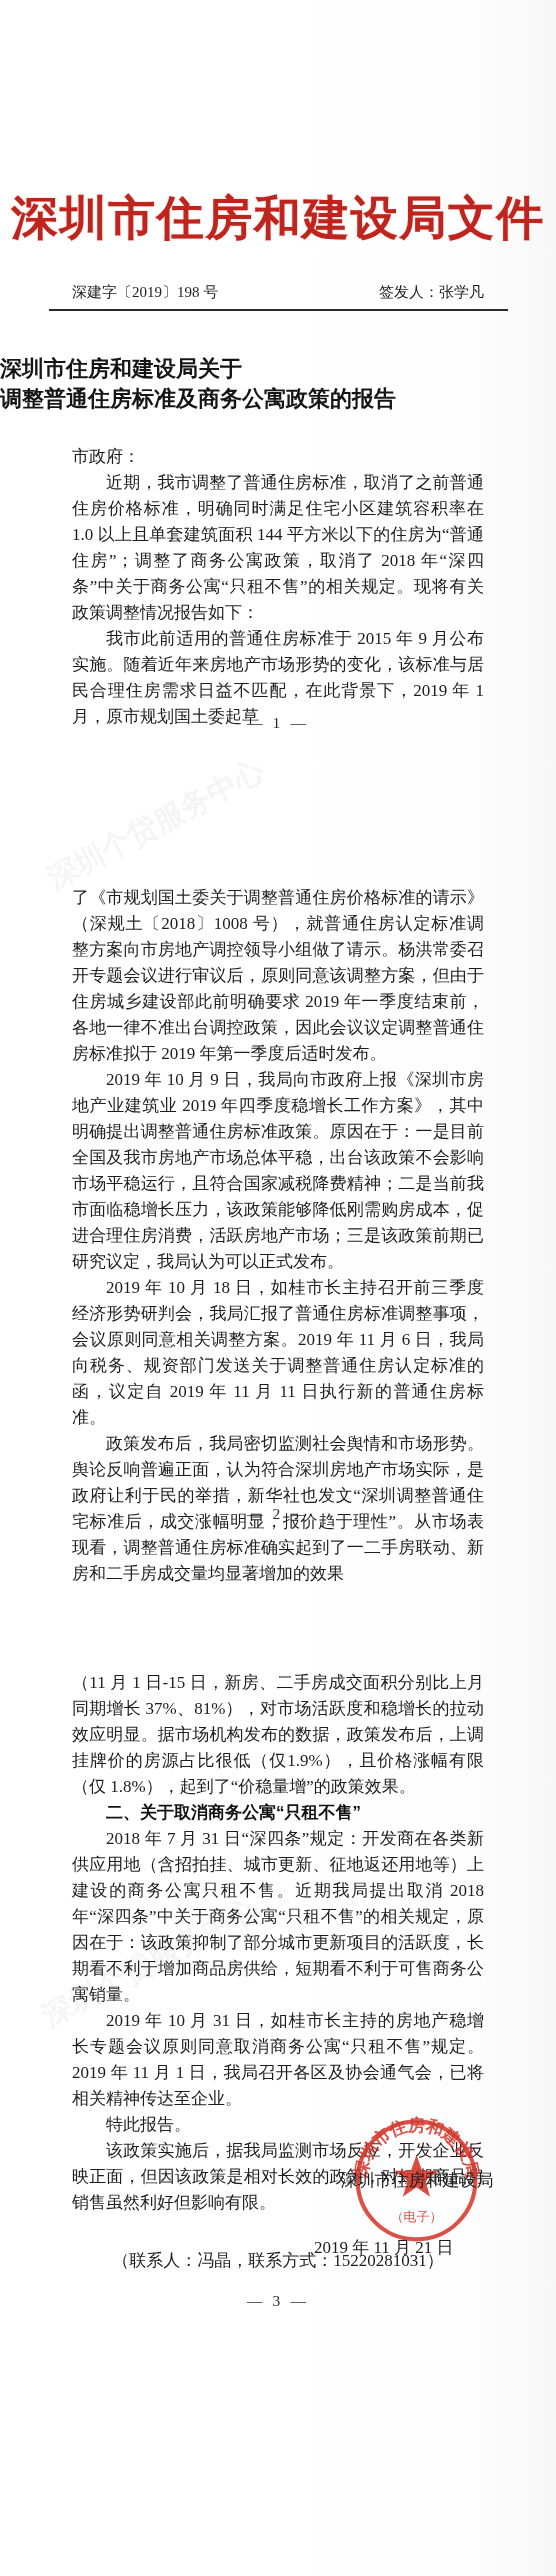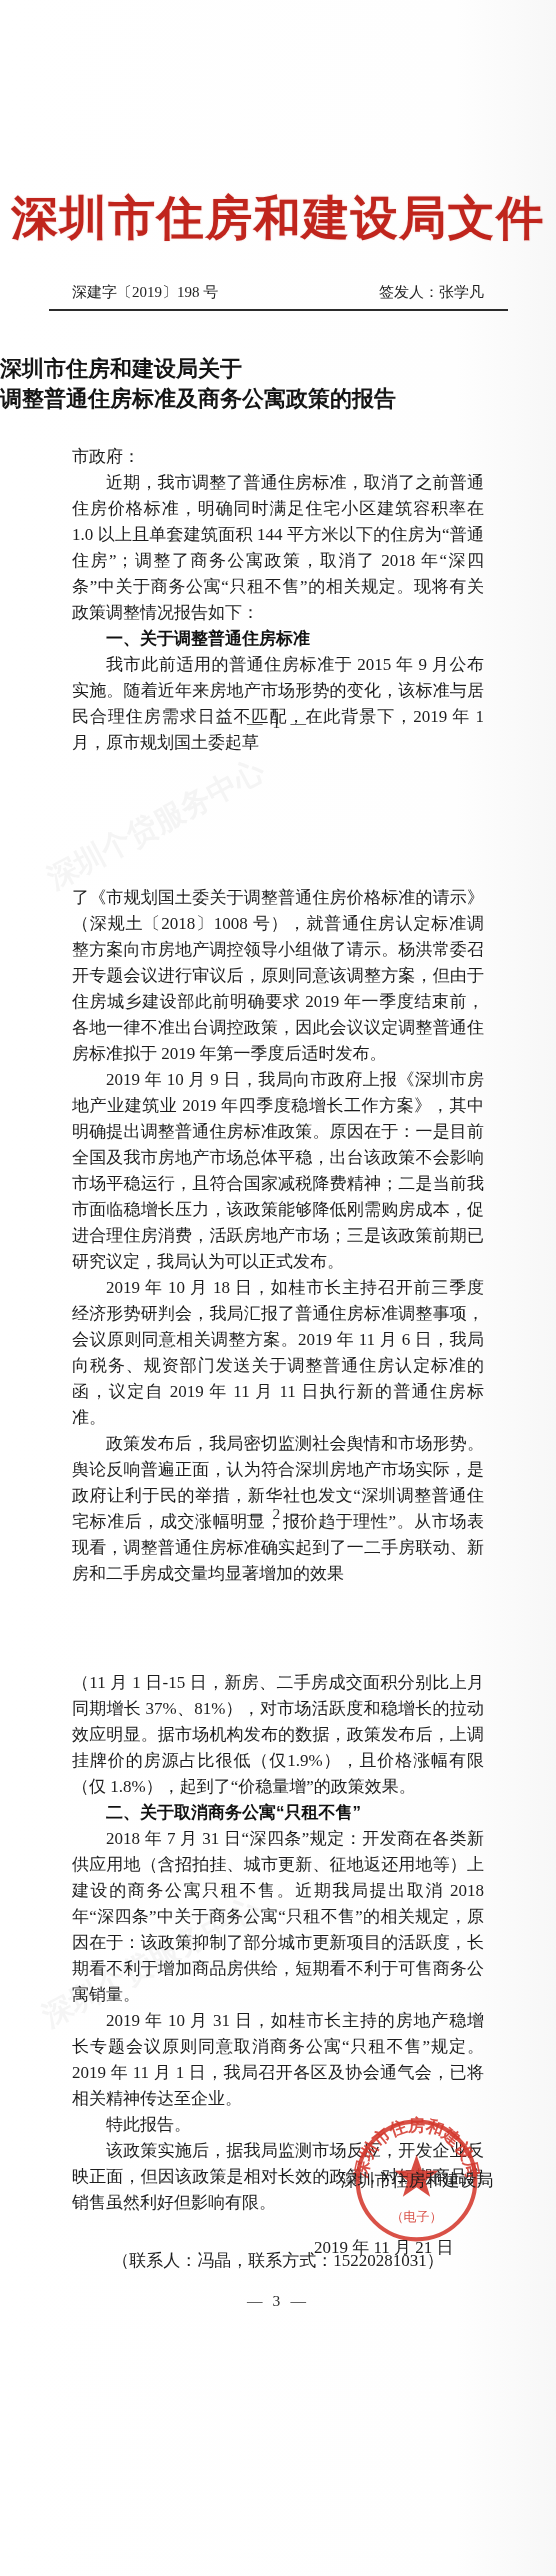--- a/index.html
+++ b/index.html
@@ -94,21 +94,20 @@
   <div class="abs header-rule"></div>
 
   <div class="abs doc-title">
     <div>深圳市住房和建设局关于</div>
     <div>调整普通住房标准及商务公寓政策的报告</div>
   </div>
 
   <div class="abs body b1">
     <p class="noindent">市政府：</p>
     <p class="indent">近期，我市调整了普通住房标准，取消了之前普通住房价格标准，明确同时满足住宅小区建筑容积率在 1.0 以上且单套建筑面积 144 平方米以下的住房为“普通住房”；调整了商务公寓政策，取消了 2018 年“深四条”中关于商务公寓“只租不售”的相关规定。现将有关政策调整情况报告如下：</p>
-    <p class="indent heading">一、关于调整普通住房标准</p>
     <p class="indent">我市此前适用的普通住房标准于 2015 年 9 月公布实施。随着近年来房地产市场形势的变化，该标准与居民合理住房需求日益不匹配，在此背景下，2019 年 1 月，原市规划国土委起草</p>
   </div>
   <div class="abs pagenum pn1">— 1 —</div>
 
   <div class="abs body b2">
     <p class="noindent">了《市规划国土委关于调整普通住房价格标准的请示》（深规土〔2018〕1008 号），就普通住房认定标准调整方案向市房地产调控领导小组做了请示。杨洪常委召开专题会议进行审议后，原则同意该调整方案，但由于住房城乡建设部此前明确要求 2019 年一季度结束前，各地一律不准出台调控政策，因此会议议定调整普通住房标准拟于 2019 年第一季度后适时发布。</p>
     <p class="indent">2019 年 10 月 9 日，我局向市政府上报《深圳市房地产业建筑业 2019 年四季度稳增长工作方案》，其中明确提出调整普通住房标准政策。原因在于：一是目前全国及我市房地产市场总体平稳，出台该政策不会影响市场平稳运行，且符合国家减税降费精神；二是当前我市面临稳增长压力，该政策能够降低刚需购房成本，促进合理住房消费，活跃房地产市场；三是该政策前期已研究议定，我局认为可以正式发布。</p>
     <p class="indent">2019 年 10 月 18 日，如桂市长主持召开前三季度经济形势研判会，我局汇报了普通住房标准调整事项，会议原则同意相关调整方案。2019 年 11 月 6 日，我局向税务、规资部门发送关于调整普通住房认定标准的函，议定自 2019 年 11 月 11 日执行新的普通住房标准。</p>
     <p class="indent">政策发布后，我局密切监测社会舆情和市场形势。舆论反响普遍正面，认为符合深圳房地产市场实际，是政府让利于民的举措，新华社也发文“深圳调整普通住宅标准后，成交涨幅明显，报价趋于理性”。从市场表现看，调整普通住房标准确实起到了一二手房联动、新房和二手房成交量均显著增加的效果</p>
   </div>

